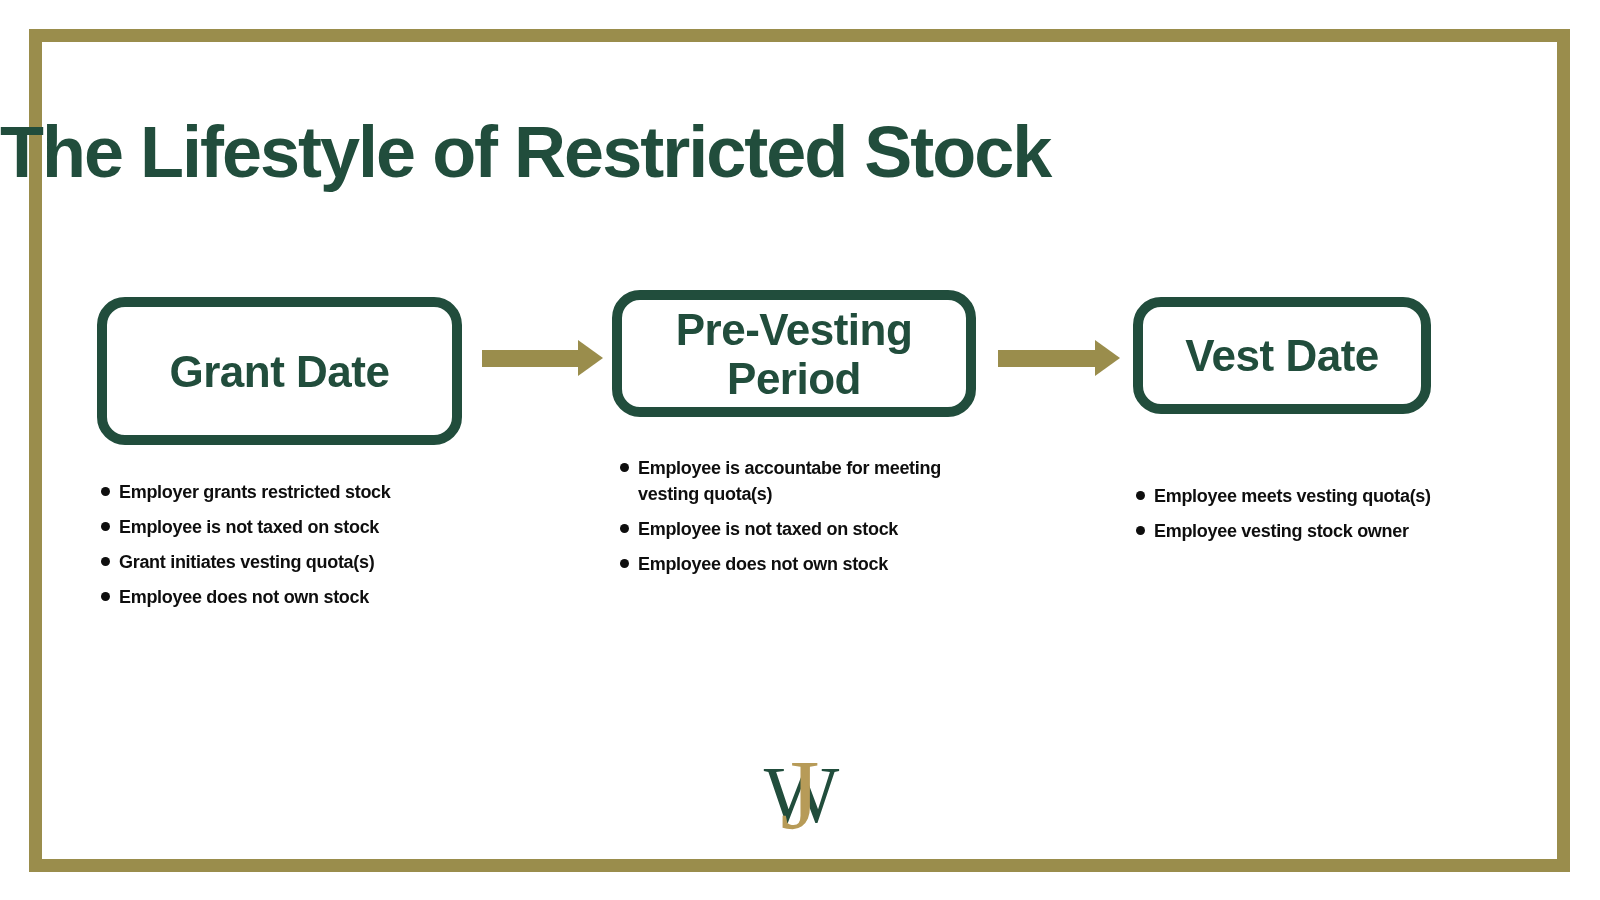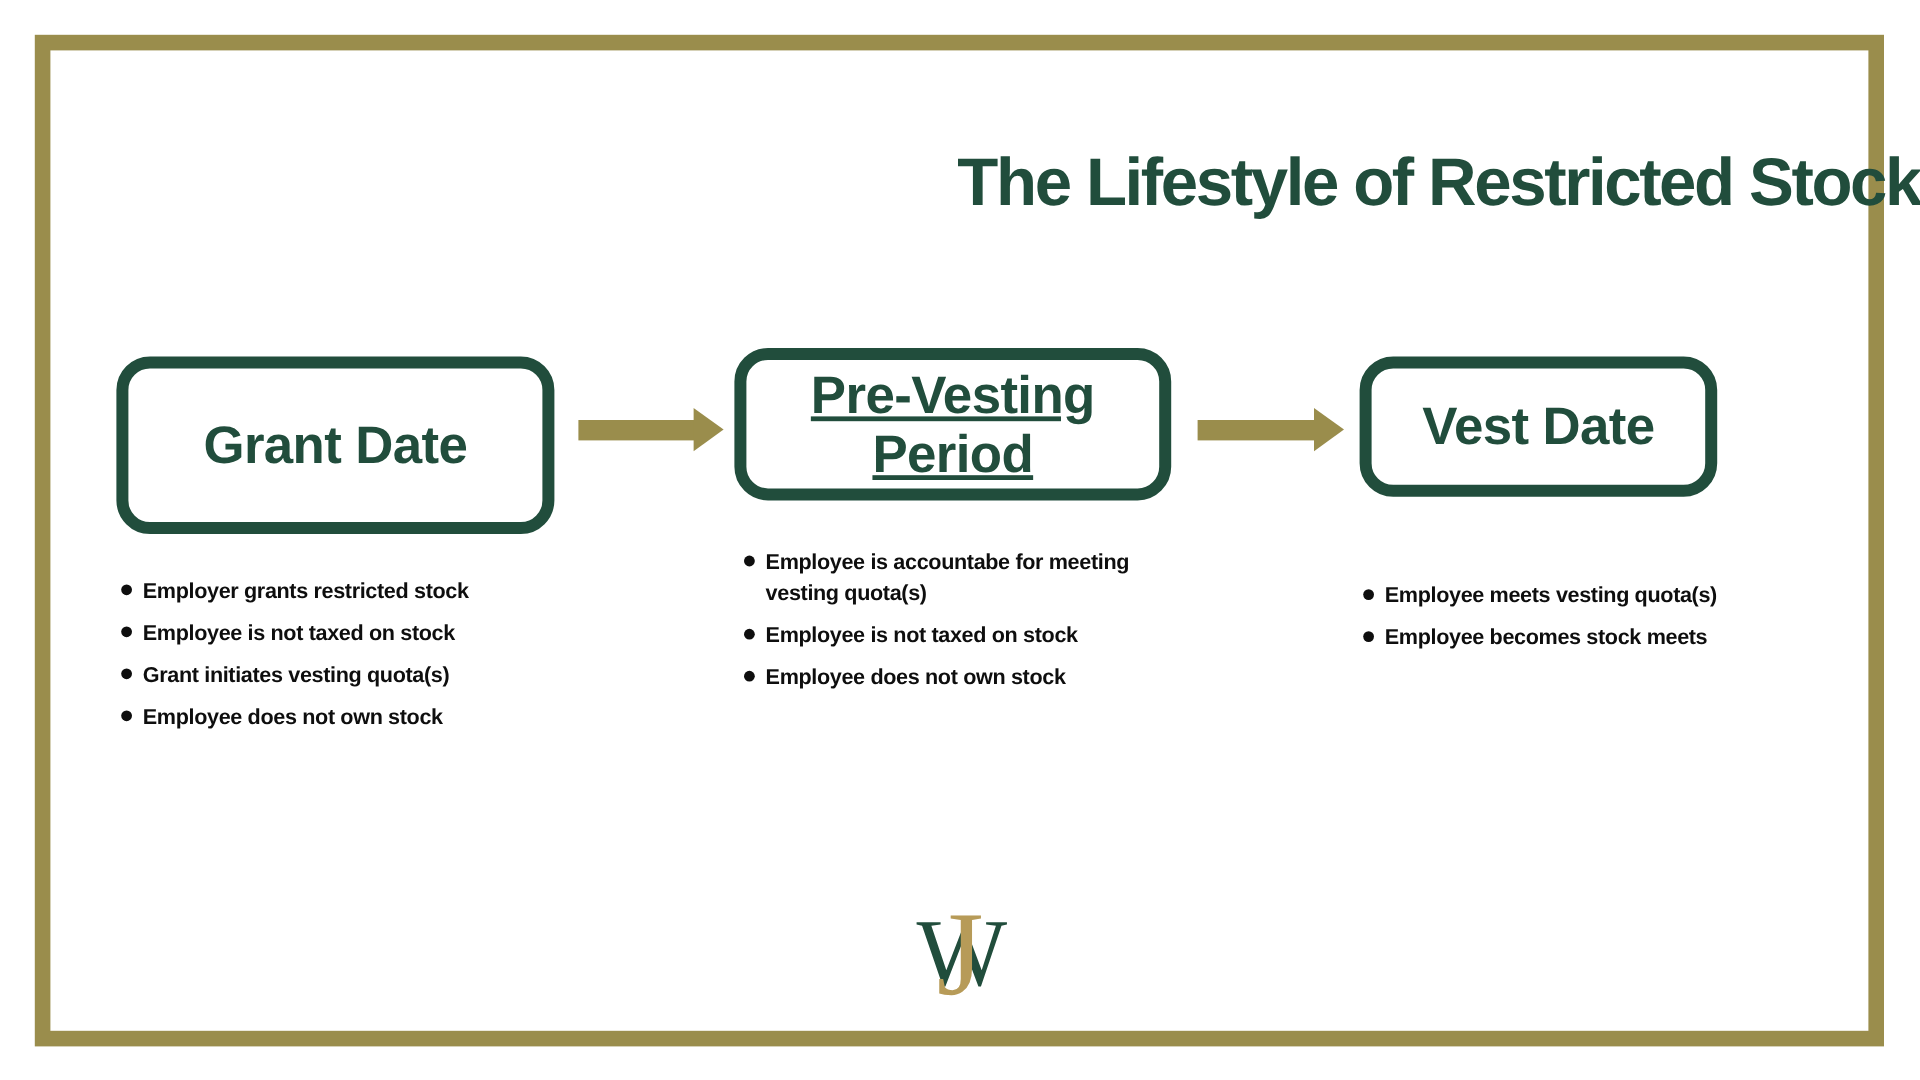--- a/index.html
+++ b/index.html
@@ -15,22 +15,22 @@
     position:absolute;
     left:29px;top:29px;
     width:1541px;height:843px;
     border:13px solid #9A8D4C;
     box-sizing:border-box;
   }
   
   .title{
     position:absolute;
     left:0;top:108px;width:1600px;
-    text-align:right;
-    font-size:56px;line-height:88px;
+    text-align:left;
+    font-size:72px;line-height:88px;
     font-weight:bold;
     letter-spacing:-2px;
     color:#214D3C;
   }
   
   .stage-box{
     position:absolute;
     box-sizing:border-box;
     border:10px solid #214D3C;
     border-radius:28px;
@@ -38,21 +38,21 @@
     display:flex;align-items:center;justify-content:center;
     text-align:center;
     color:#214D3C;
     font-weight:bold;
     font-size:44px;line-height:49px;
     letter-spacing:-0.5px;
   }
   .box-1{left:97px;top:297px;width:365px;height:148px;}
   .box-2{left:612px;top:290px;width:364px;height:127px;}
   .box-3{left:1133px;top:297px;width:298px;height:117px;}
-  .box-2 .stage-label{padding:0 20px;text-decoration:underline;}
+  .box-2 .stage-label{padding:0 20px;}
   
   .arrow{position:absolute;}
   .arrow .shaft{
     position:absolute;left:0;top:10px;
     height:17px;background:#9A8D4C;
   }
   .arrow .head{
     position:absolute;top:0;
     width:0;height:0;
     border-top:18px solid transparent;
@@ -176,21 +176,21 @@
     </div>
   </div>
 
   <div class="bullet-list list-3">
     <div class="li">
       <span class="dot"></span>
       <span class="li-text">Employee meets vesting quota(s)</span>
     </div>
     <div class="li">
       <span class="dot"></span>
-      <span class="li-text">Employee becomes stock meets</span>
+      <span class="li-text">Employee vesting stock owner</span>
     </div>
   </div>
 
   <div class="logo">
     <span class="logo-inner">
       <span class="logo-w">W</span>
       <span class="logo-j">J</span>
     </span>
   </div>
 

